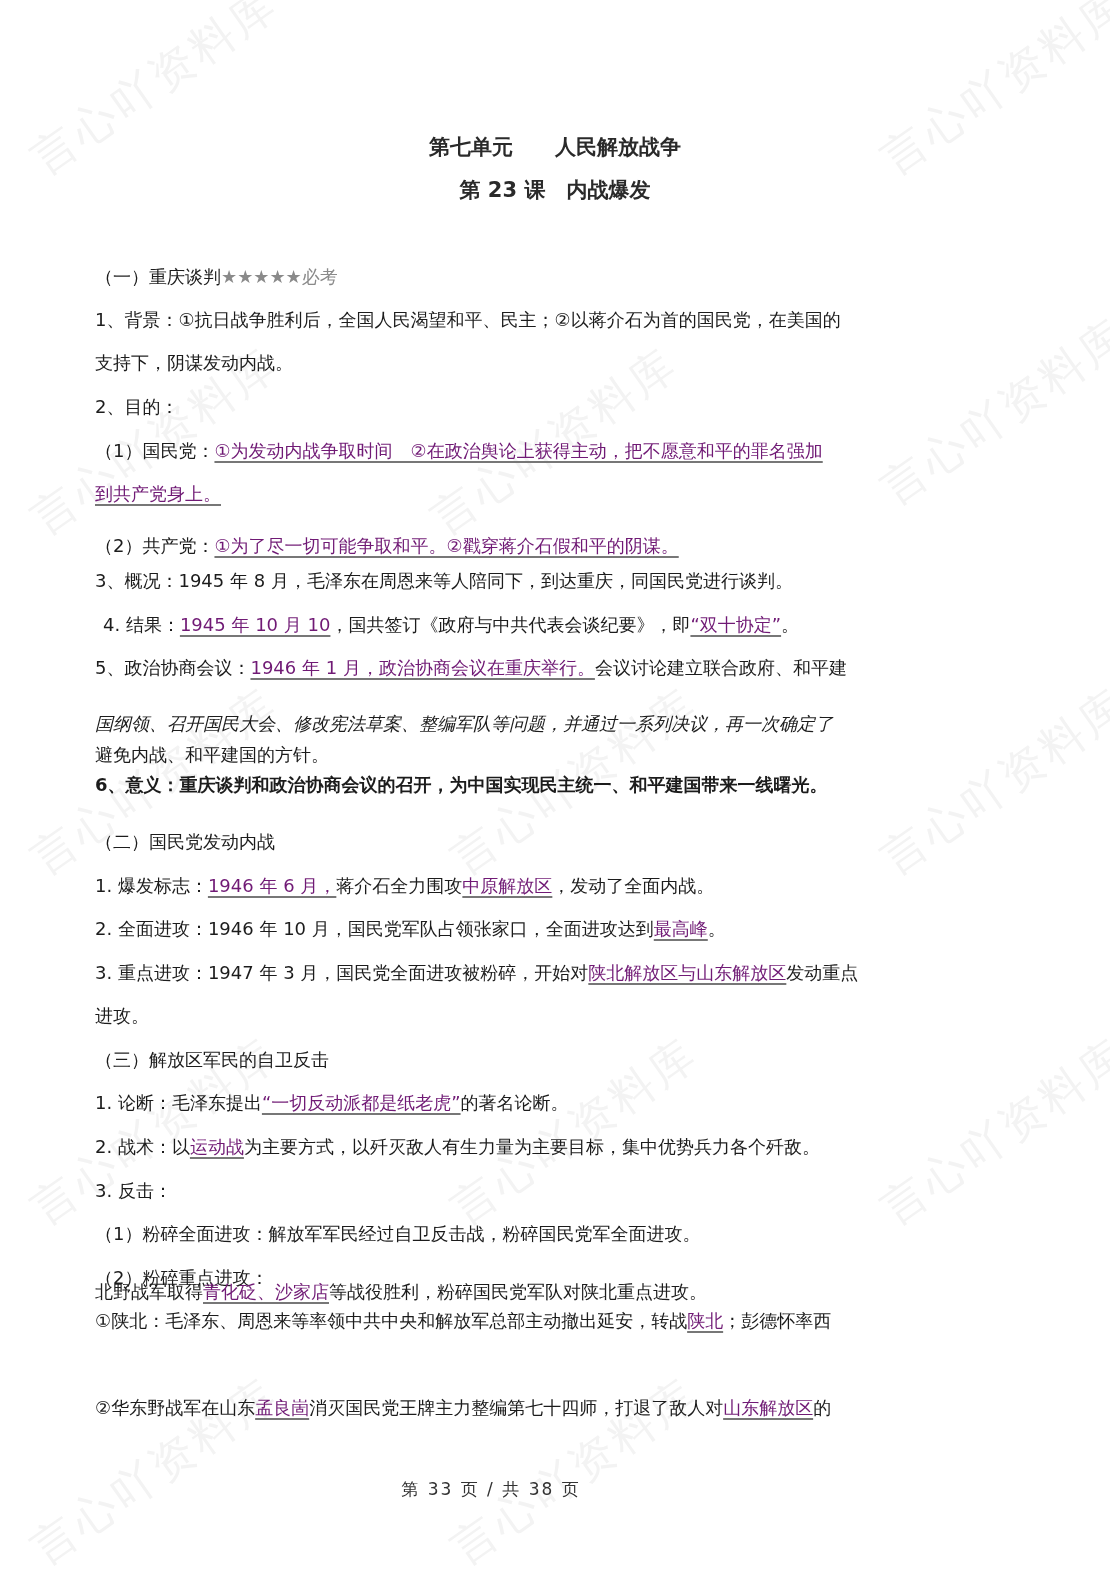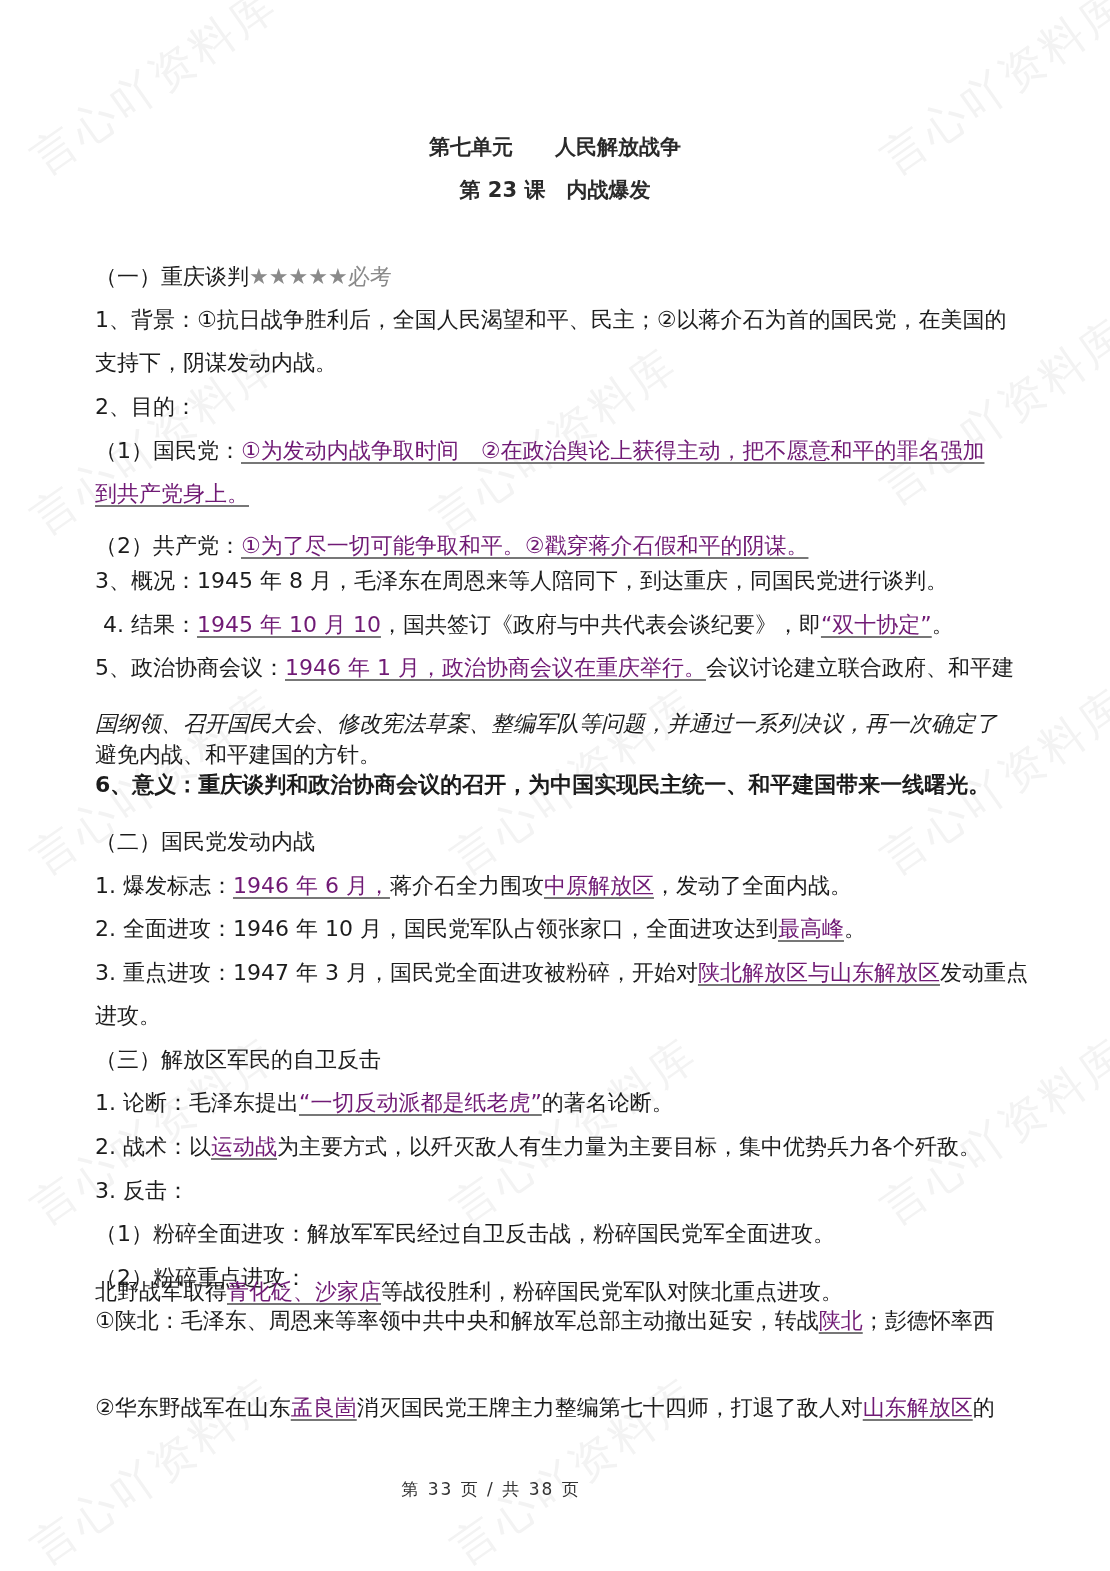--- a/index.html
+++ b/index.html
@@ -5,21 +5,21 @@
   html, body { margin: 0; padding: 0; }
   body {
     width: 1110px; height: 1571px; background: #ffffff; position: relative; overflow: hidden;
     font-family: "DejaVu Sans", "Liberation Sans", sans-serif; color: #1a1a1a;
   }
   .watermark {
     position: absolute; color: #f3f3f3; font-size: 44px; transform: rotate(-35deg);
     transform-origin: left top; white-space: nowrap; pointer-events: none; letter-spacing: 4px;
   }
   .title { position: absolute; left: 0; width: 1110px; text-align: center; font-size: 21px; font-weight: bold; color: #2a2a2a; }
-  .line { position: absolute; left: 95px; font-size: 22px; line-height: 28px; white-space: nowrap; color: #1c1c1c; }
+  .line { position: absolute; left: 95px; font-size: 18px; line-height: 28px; white-space: nowrap; color: #1c1c1c; }
   .u { color: #701a75; text-decoration: underline; text-decoration-color: #777; text-underline-offset: 4px; text-decoration-thickness: 1.5px; }
   .b { font-weight: bold; }
   .grey { color: #8a8a8a; }
   .footer { position: absolute; top: 1478px; left: 0; width: 982px; text-align: center; font-size: 17px; color: #333; letter-spacing: 2px; }
 </style>
 </head>
 <body>
 
 <div class="watermark" style="left:20px;top:140px;">言心吖资料库</div>
 <div class="watermark" style="left:870px;top:140px;">言心吖资料库</div>

